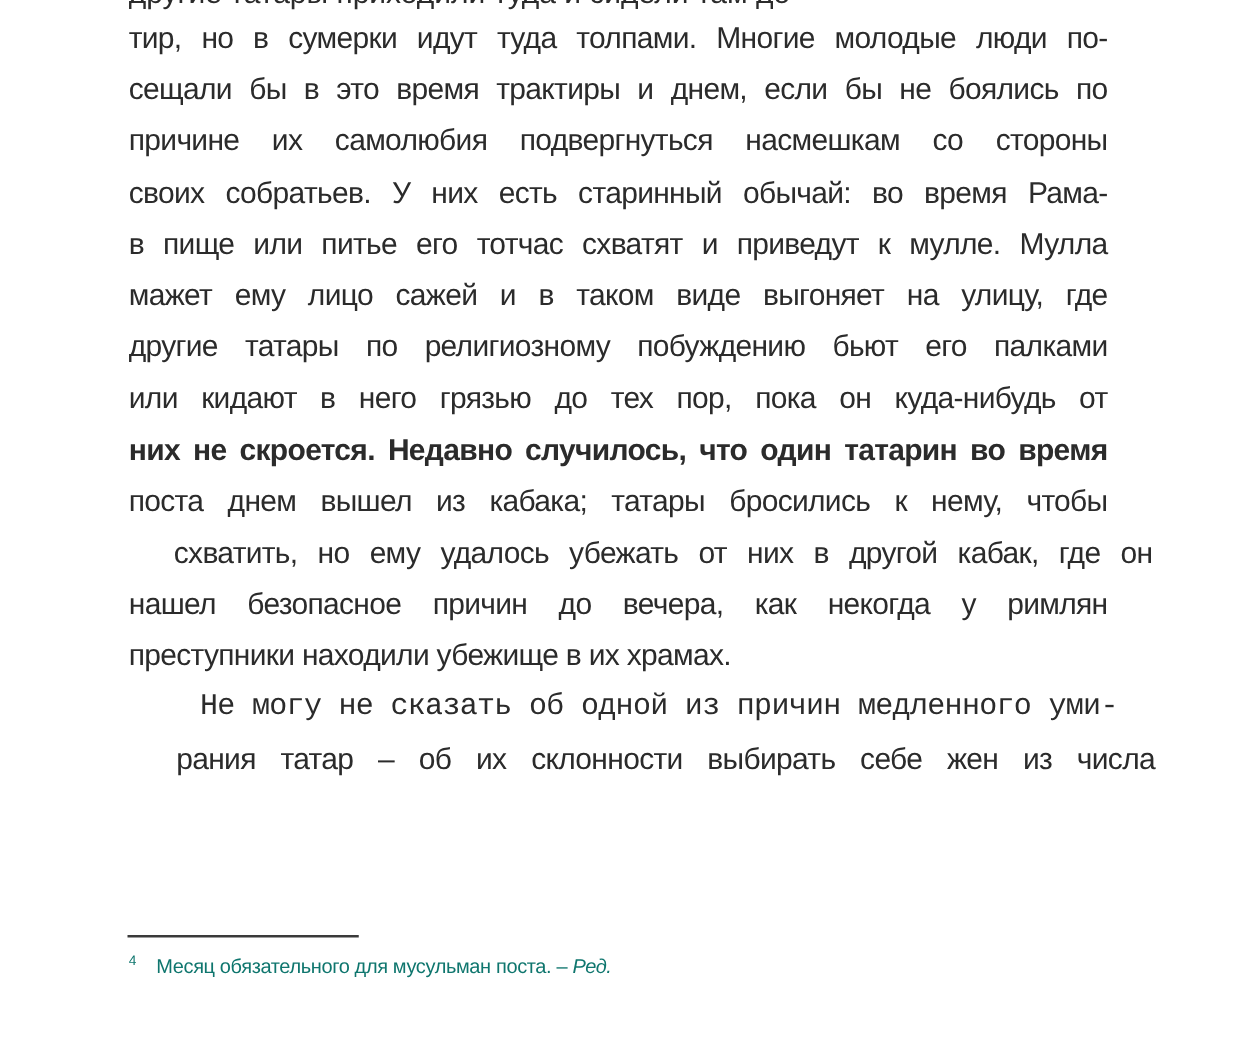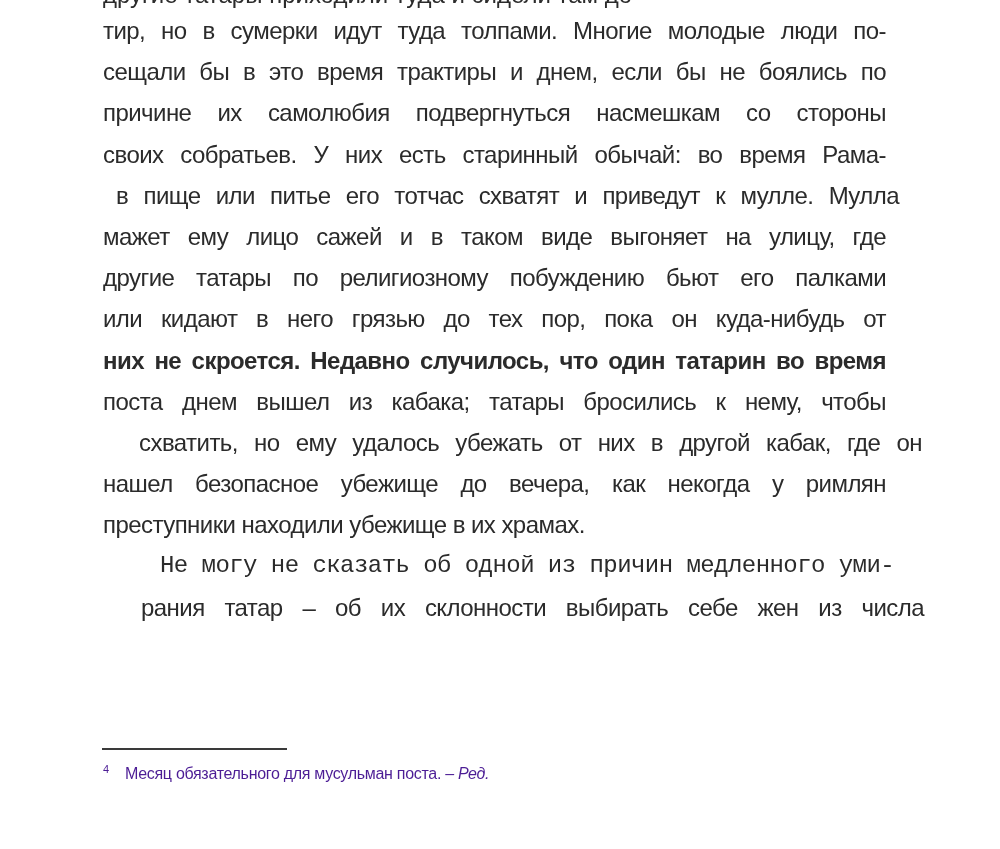--- a/index.html
+++ b/index.html
@@ -64,21 +64,21 @@
       width: 185px;
       height: 2px;
       background: #3a3a3a;
     }
     .footnote {
       position: absolute;
       left: 103px;
       top: 762px;
       font-size: 16px;
       line-height: 24px;
-      color: #4c1d95;
+      color: #0f766e;
       white-space: nowrap;
       letter-spacing: -0.3px;
     }
     .footnote .fn-num {
       font-size: 11px;
       position: relative;
       top: -6px;
       display: inline-block;
       width: 22px;
     }
@@ -92,28 +92,28 @@
 <div class="cropped-line">
   <span>другие татары приходили туда и сидели там до</span>
 </div>
 
 <div class="body-text">
 
   <span class="line" style="width: 783px; box-sizing: border-box;">тир, но в сумерки идут туда толпами. Многие молодые люди по-</span>
   <span class="line" style="width: 783px; box-sizing: border-box;">сещали бы в это время трактиры и днем, если бы не боялись по</span>
   <span class="line" style="width: 783px; box-sizing: border-box;">причине их самолюбия подвергнуться насмешкам со стороны</span>
   <span class="line" style="width: 783px; box-sizing: border-box;">своих собратьев. У них есть старинный обычай: во время Рама-</span>
-  <span class="line" style="width: 783px; box-sizing: border-box; margin-left: 13px;">в пище или питье его тотчас схватят и приведут к мулле. Мулла</span>
+  <span class="line" style="width: 783px; box-sizing: border-box;">в пище или питье его тотчас схватят и приведут к мулле. Мулла</span>
   <span class="line" style="width: 783px; box-sizing: border-box;">мажет ему лицо сажей и в таком виде выгоняет на улицу, где</span>
   <span class="line" style="width: 783px; box-sizing: border-box;">другие татары по религиозному побуждению бьют его палками</span>
   <span class="line" style="width: 783px; box-sizing: border-box;">или кидают в него грязью до тех пор, пока он куда-нибудь от</span>
   <span class="line" style="width: 783px; box-sizing: border-box; font-weight: bold;">них не скроется. Недавно случилось, что один татарин во время</span>
   <span class="line" style="width: 783px; box-sizing: border-box;">поста днем вышел из кабака; татары бросились к нему, чтобы</span>
   <span class="line" style="width: 783px; box-sizing: border-box; margin-left: 36px;">схватить, но ему удалось убежать от них в другой кабак, где он</span>
-  <span class="line" style="width: 783px; box-sizing: border-box;">нашел безопасное убежище до вечера, как некогда у римлян</span>
+  <span class="line" style="width: 783px; box-sizing: border-box;">нашел безопасное причин до вечера, как некогда у римлян</span>
   <span class="line last" style="transform: scaleX(1); width: 481.766px;">преступники находили убежище в их храмах.</span>
 
   <span class="line indent" style="width: 783px; box-sizing: border-box; font-family: Liberation Mono, monospace;">Не могу не сказать об одной из причин медленного уми-</span>
   <span class="line" style="width: 783px; box-sizing: border-box; margin-left: 38px;">рания татар – об их склонности выбирать себе жен из числа</span>
 </div>
 
 <div class="footnote-rule"></div>
 
 <div class="footnote">
   <span class="fn-num">4</span><span>Месяц обязательного для мусульман поста. – </span><span class="fn-editor">Ред.</span>

